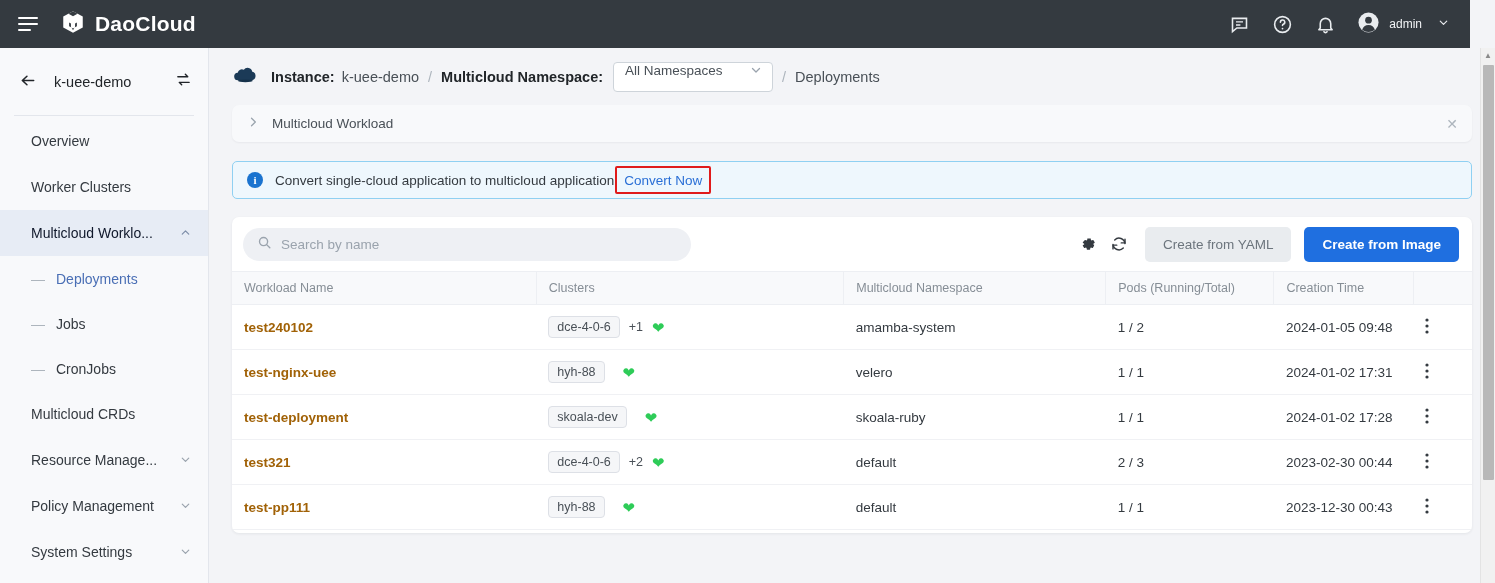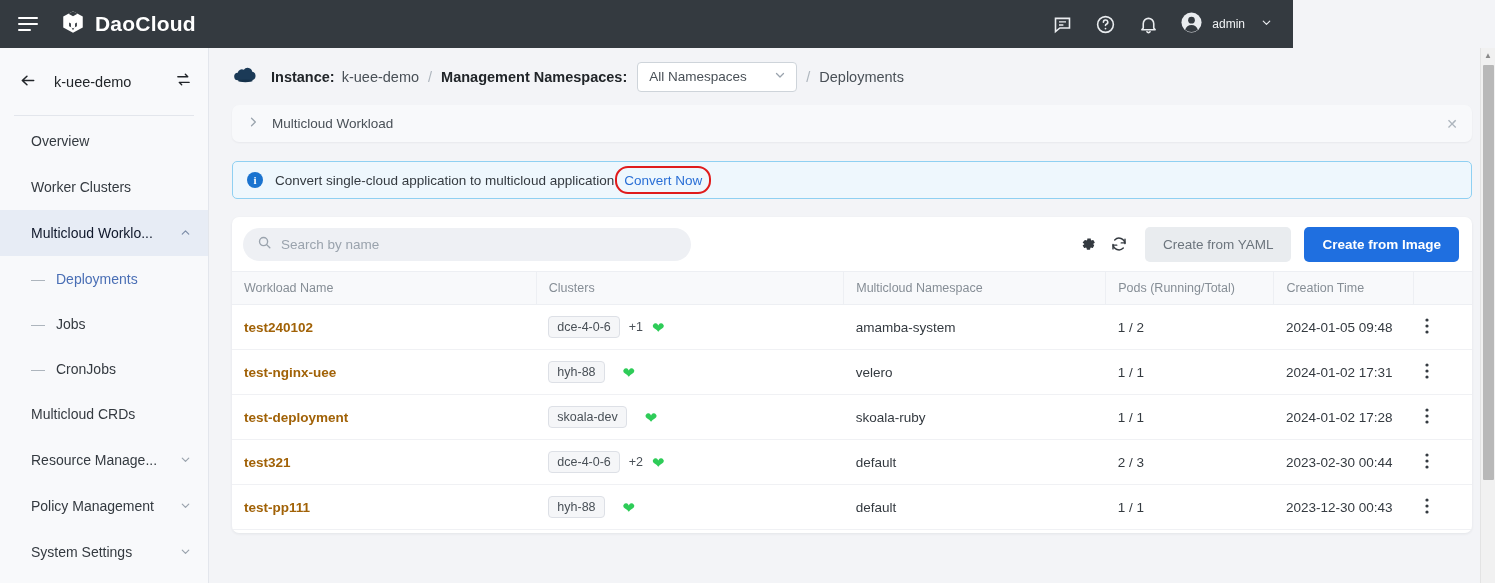--- a/index.html
+++ b/index.html
@@ -6,21 +6,21 @@
   html, body {
     width: 1495px; height: 583px;
     font-family: "Liberation Sans", sans-serif;
     background: #f3f4f7;
     overflow: hidden;
   }
 
   
   .topbar {
     position: absolute; top: 0; left: 0;
-    width: 1293px; height: 48px;
+    width: 1470px; height: 48px;
     background: #343a40;
     display: flex; align-items: center;
   }
   .hamburger {
     width: 20px; height: 14px;
     margin-left: 18px; margin-right: 22px;
     display: flex; flex-direction: column; justify-content: space-between;
     cursor: pointer;
   }
   .hamburger i { display:block; height: 2px; background: #fff; border-radius: 1px; }
@@ -85,21 +85,21 @@
     height: 57px; display: flex; align-items: center;
     padding-left: 22px; font-size: 14.5px; color: #495057;
     background: #f3f4f7;
   }
   .cloud-ico { margin-right: 11px; display:flex; }
   .cb { white-space: nowrap; }
   .cb-strong { font-weight: bold; color: #212529; }
   .cb-val { color: #495057; }
   .cb-sep { color: #adb5bd; margin: 0 9px; }
   .ns-select {
-    display: inline-flex; align-items: center; justify-content: space-between;
+    display: inline-flex; align-items: flex-start; justify-content: space-between;
     width: 160px; height: 30px;
     border: 1px solid #ced4da; border-radius: 4px; background: #fff;
     padding: 0 9px 0 11px; font-size: 13.5px; color: #495057;
     cursor: pointer; vertical-align: middle;
   }
   .ns-select .cv { color: #9aa3ad; font-size: 12px; }
 
   .panel {
     margin: 0 23px; background: #f8f9fb;
     border-radius: 7px; height: 37px;
@@ -116,21 +116,21 @@
     display: flex; align-items: center; padding: 0 14px;
   }
   .info-ico {
     width: 16px; height: 16px; border-radius: 50%; background: #1a73cf;
     color: #fff; font-size: 11px; font-weight: bold;
     display:flex; align-items:center; justify-content:center;
     margin-right: 12px; font-family: "Liberation Serif", serif;
   }
   .alert-text { font-size: 13.5px; color: #343a40; }
   .convert-wrap {
-    border: 2px solid #e01b1b; border-radius: 13px;
+    border: 2px solid #e01b1b; border-radius: 2px;
     padding: 3px 7px; margin-left: 1px;
   }
   .convert-link { color: #2a6fd6; font-size: 13.5px; cursor: pointer; }
 
   .card {
     margin: 18px 23px 0 23px; background: #fff;
     border-radius: 7px; overflow: hidden;
     box-shadow: 0 1px 3px rgba(16,24,40,.07);
     height: 316px;
   }
@@ -338,21 +338,21 @@
   <div class="crumbbar">
     <span class="cloud-ico">
       <svg width="29" height="24" viewBox="0 0 32 24">
         <path d="M23.5 6.2a5.2 5.2 0 0 0-9.4-2.1 4.6 4.6 0 0 0-6.7 3.1A4.2 4.2 0 0 0 8 15.6h14.9a4.8 4.8 0 0 0 .6-9.4z" fill="#1b3a57"></path>
         <ellipse cx="15.8" cy="16.2" rx="8.3" ry="1.5" fill="#16324b"></ellipse>
       </svg>
     </span>
     <span class="cb cb-strong">Instance:</span>
     <span class="cb cb-val" style="margin-left:7px">k-uee-demo</span>
     <span class="cb-sep">/</span>
-    <span class="cb cb-strong">Management Namespaces:</span>
+    <span class="cb cb-strong">Multicloud Namespace:</span>
     <span class="ns-select" style="margin-left:10px">
       <span>All Namespaces</span>
       <span class="cv">
         <svg width="14" height="14" viewBox="0 0 24 24" fill="none" stroke="#9aa3ad" stroke-width="2.2">
           <path d="M6 9.5l6 6 6-6" stroke-linecap="round" stroke-linejoin="round"></path>
         </svg>
       </span>
     </span>
     <span class="cb-sep">/</span>
     <span class="cb cb-val">Deployments</span>

